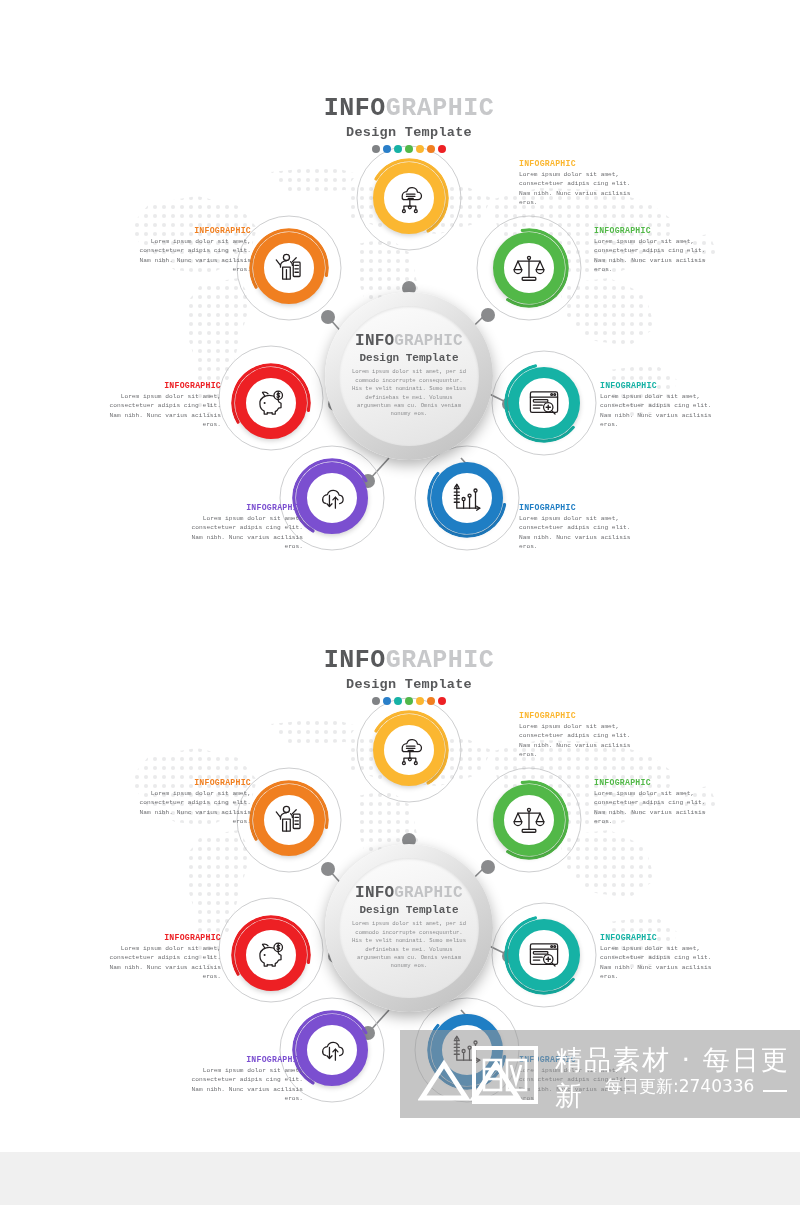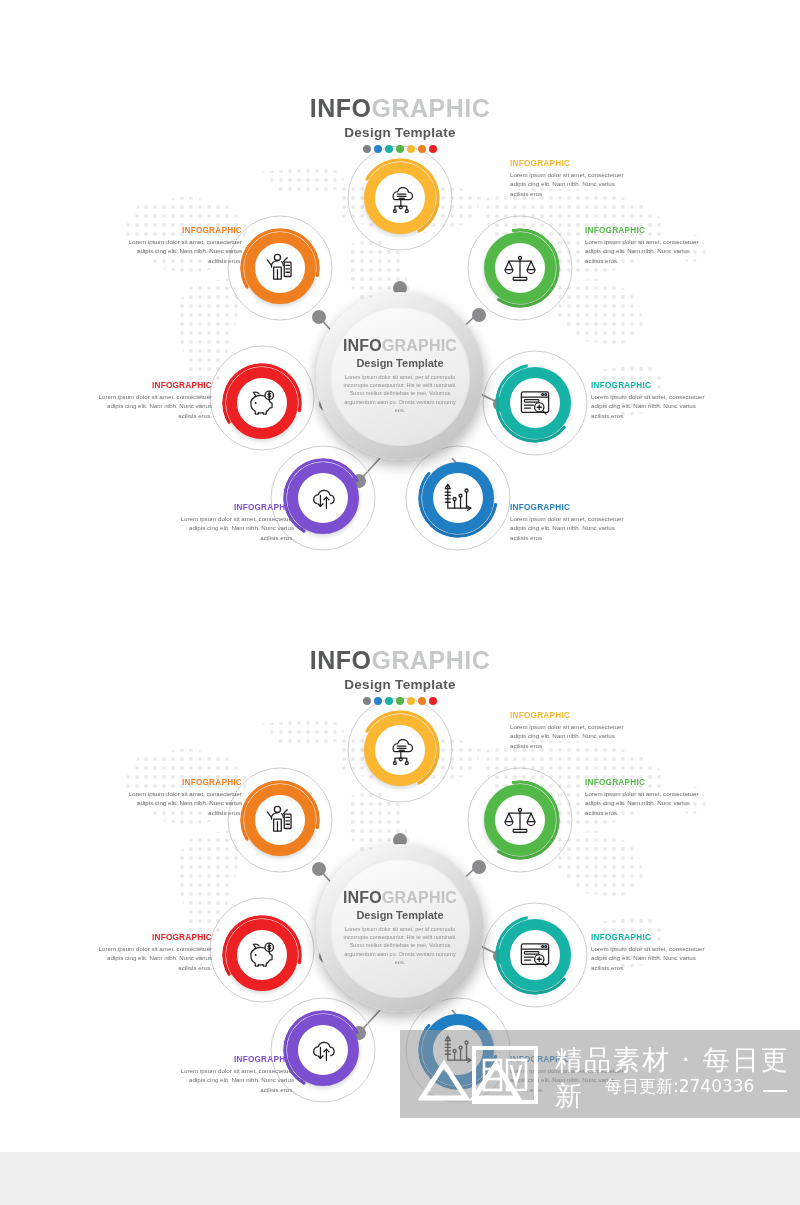--- a/index.html
+++ b/index.html
@@ -8,23 +8,24 @@
     background:#ffffff;
     font-family:"Liberation Sans", sans-serif;
     overflow:hidden;
     position:relative;
   }
   .page{position:absolute;inset:0;background:#fff;}
 
   
   .board{
     position:absolute;
-    left:80px; width:640px;
+    left:89px; width:640px;
     background:#ffffff;
     overflow:hidden;
+    font-family:Liberation Mono, monospace;
   }
   #board-1{top:78px;height:495px;}
   #board-2{top:630px;height:495px;}
 
   .bottom-strip{
     position:absolute;left:0;top:1152px;width:800px;height:53px;
     background:#f0f0f0;
   }
 
   

